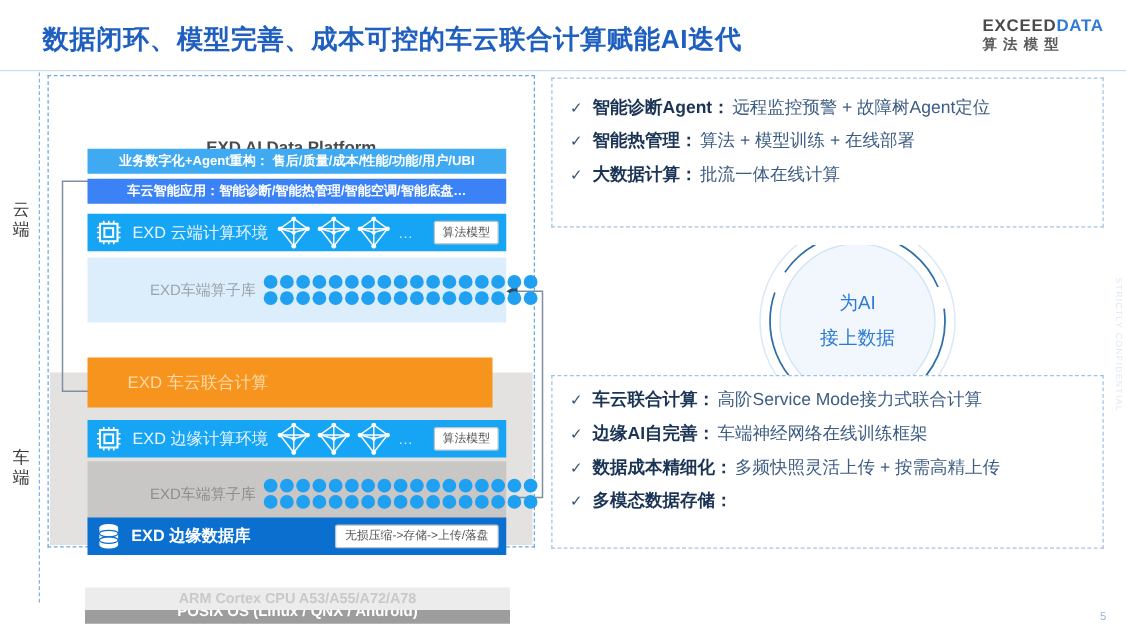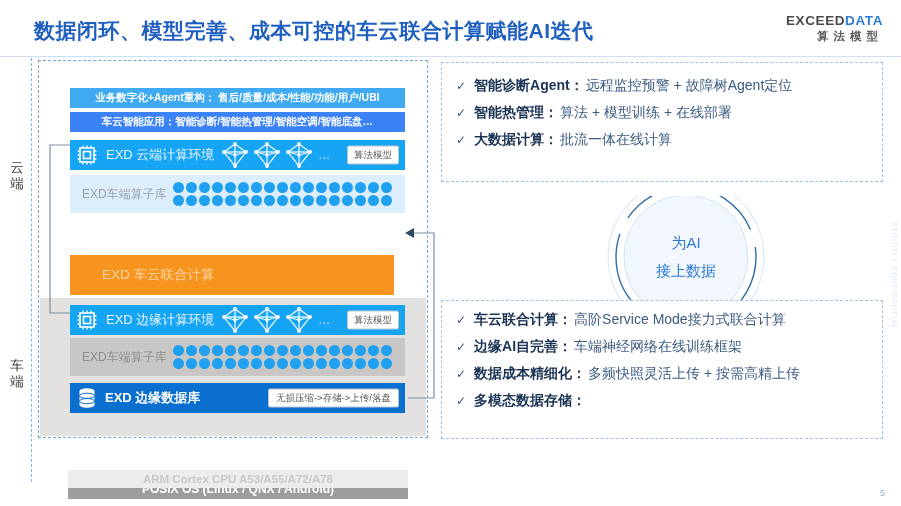--- a/index.html
+++ b/index.html
@@ -12,21 +12,21 @@
 
   
   .title{
     position:absolute;left:34px;top:17px;
     font-size:21px;font-weight:bold;color:#1F5FBF;
     letter-spacing:.5px;white-space:nowrap;
   }
   .title-rule{
     position:absolute;left:0;top:56px;width:901px;height:1px;background:#cfe0f2;
   }
-  .logo{position:absolute;right:18px;top:14px;text-align:right;line-height:1;}
+  .logo{position:absolute;right:18px;top:14px;text-align:left;line-height:1;}
   .logo-top{font-size:13.5px;font-weight:bold;letter-spacing:.6px;color:#4a4a4a;}
   .logo-top .blue{color:#2E7BD6;}
   .logo-bot{font-size:11.5px;font-weight:bold;letter-spacing:5px;color:#5a5a5a;margin-top:3px;}
 
   
   .side-label{
     position:absolute;left:6px;width:22px;
     font-size:13.5px;color:#3a3a3a;line-height:1.15;text-align:center;
   }
   #side-cloud{top:160px;}
@@ -47,37 +47,38 @@
     font-size:13.5px;font-weight:bold;color:#4a4a4a;margin-top:44px;
   }
 
   
   .vehicle-panel{
     position:absolute;left:40px;top:298px;width:386px;height:138px;
     background:#e4e2e1;
   }
 
   
-  .bar{position:absolute;box-sizing:border-box;display:flex;align-items:center;}
+  .bar{position:absolute;box-sizing:border-box;display:flex;align-items:center;margin-top:31px;}
   .bar-label{white-space:nowrap;}
 
   .app1{left:70px;top:88px;width:335px;height:20px;background:#3FAAF2;
         justify-content:center;color:#fff;font-size:10.5px;font-weight:bold;}
   .app2{left:70px;top:112px;width:335px;height:20px;background:#3b82f6;
         justify-content:center;color:#fff;font-size:10.5px;font-weight:bold;}
 
   .compute{left:70px;top:140px;width:335px;height:30px;background:#16A5F5;}
   .compute.edge{top:305px;}
 
   .chip{
     width:22px;height:22px;margin-left:6px;flex:0 0 auto;position:relative;
   }
   .opbank{
-    left:70px;top:175px;width:335px;height:38px;background:#DCEEFB;
+    left:70px;top:175px;width:335px;height:52px;background:#DCEEFB;
     align-items:center;
+    padding-left:38px;
   }
   .opbank.edge{top:338px;background:#c9c7c6;}
   .opbank .bar-label{color:#9aa3ab;font-size:12px;margin-left:12px;}
   .opbank.edge .bar-label{color:#8f8d8c;}
   .dots{display:flex;flex-direction:column;gap:2px;margin-left:6px;}
   .dotrow{display:flex;gap:2px;}
   .dot{width:11px;height:11px;border-radius:50%;background:#1FA0F0;}
 
   .sdk{left:70px;top:218px;width:335px;height:28px;background:#0B6FD0;}
   .sdk .bar-label{color:#fff;font-size:13px;font-weight:bold;margin-left:8px;}

